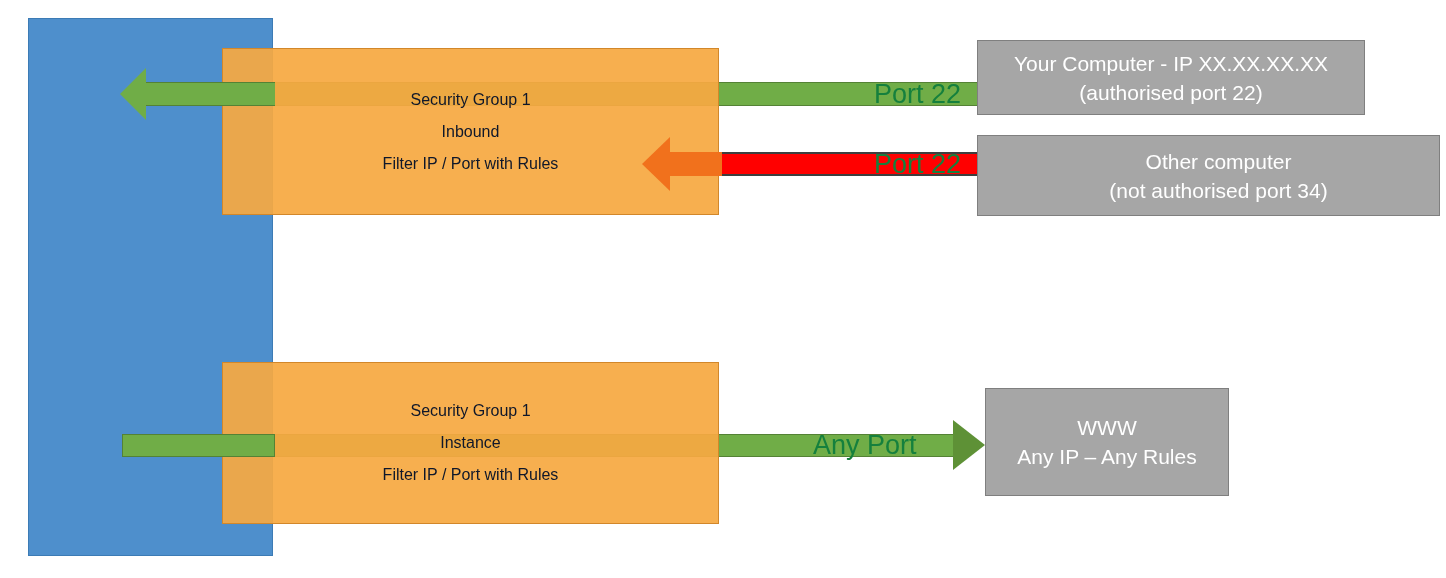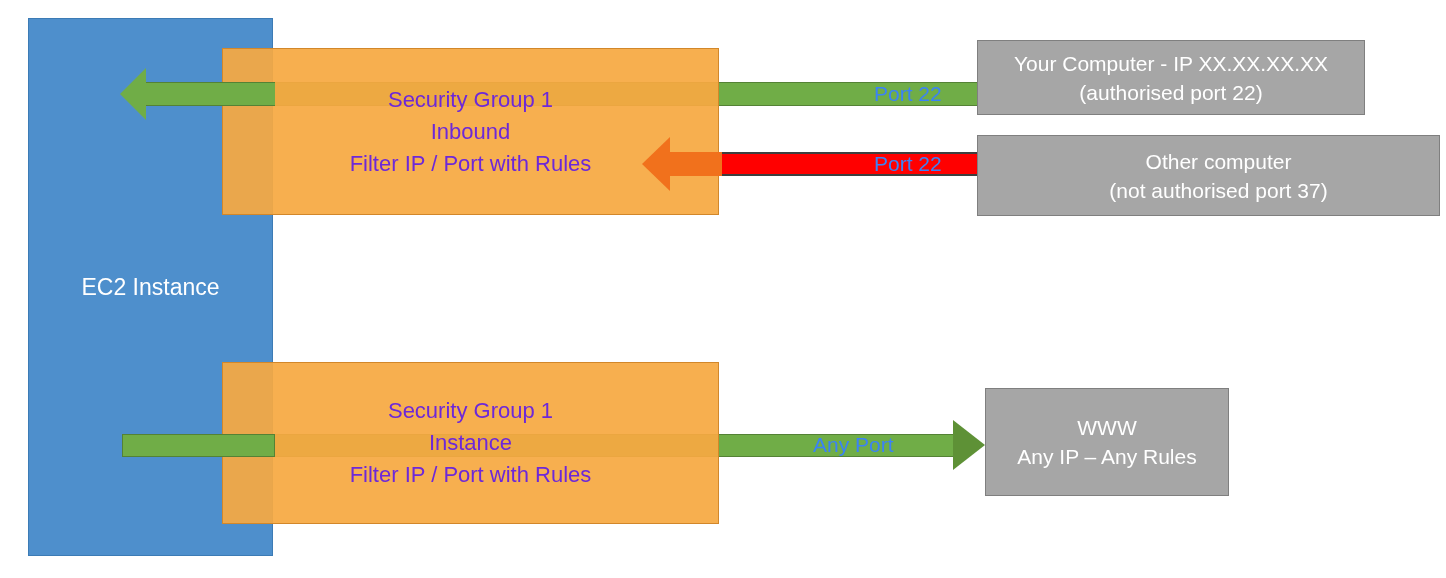--- a/index.html
+++ b/index.html
@@ -11,21 +11,21 @@
 
   
   #ec2{left:28px;top:18px;width:245px;height:538px;background:#4E8FCC;
        border:1px solid #3C7BB5;justify-content:center;}
   #ec2 .lbl{font-size:23px;line-height:30px;}
 
   
   .sg{background:rgba(246,169,66,0.93);border:1px solid #D2872A;z-index:4;}
   #sg-inbound{left:222px;top:48px;width:497px;height:167px;}
   #sg-outbound{left:222px;top:362px;width:497px;height:162px;}
-  .sg .ln{font-size:22px;line-height:32px;color:#6d28d9;position:relative;z-index:7;}
+  .sg .ln{font-size:16px;line-height:32px;color:#0f172a;position:relative;z-index:7;}
 
   
   .gray{background:#A6A6A6;border:1px solid #7F7F7F;color:#ffffff;}
   #peer-auth{left:977px;top:40px;width:388px;height:75px;}
   #peer-unauth{left:977px;top:135px;width:463px;height:81px;padding-left:20px;}
   #www{left:985px;top:388px;width:244px;height:108px;}
   .gray .ln{font-size:21px;line-height:29px;}
 
   
   .bar{position:absolute;box-sizing:border-box;}
@@ -58,32 +58,31 @@
                   border:1px solid #548235;z-index:5;}
   #green-out-mid{left:273px;top:434px;width:446px;height:23px;background:#70AD47;
                  border-top:1px solid #548235;border-bottom:1px solid #548235;z-index:3;}
   #green-out-right{left:719px;top:434px;width:236px;height:23px;background:#70AD47;
                    border-top:1px solid #548235;border-bottom:1px solid #548235;z-index:3;}
   #green-out-head{left:953px;top:420px;width:0;height:0;z-index:3;
                   border-top:25px solid transparent;border-bottom:25px solid transparent;
                   border-left:32px solid #5E9136;}
 
   
-  .barlabel{position:absolute;color:#3b82f6;font-size:21px;z-index:8;white-space:nowrap;}
+  .barlabel{position:absolute;color:#15803d;font-size:27px;z-index:8;white-space:nowrap;}
   #lbl-port22-green{left:874px;top:82px;line-height:24px;}
   #lbl-port22-red{left:874px;top:152px;line-height:24px;}
   #lbl-anyport{left:813px;top:432px;line-height:26px;}
 </style>
 </head>
 <body>
 
 <div id="stage">
 
   <div class="box" id="ec2">
-    <div class="lbl">EC2 Instance</div>
   </div>
 
   <div class="bar" id="green-in-right"></div>
   <div class="bar" id="green-in-mid"></div>
   <div class="bar" id="green-in-left"></div>
   <div class="bar" id="green-in-head"></div>
 
   <div class="bar" id="red-bar"></div>
 
   <div class="box sg" id="sg-inbound">
@@ -107,21 +106,21 @@
 
   <div class="bar" id="green-out-left"></div>
 
   <div class="box gray" id="peer-auth">
     <div class="ln">Your Computer - IP XX.XX.XX.XX</div>
     <div class="ln">(authorised port 22)</div>
   </div>
 
   <div class="box gray" id="peer-unauth">
     <div class="ln">Other computer</div>
-    <div class="ln">(not authorised port 37)</div>
+    <div class="ln">(not authorised port 34)</div>
   </div>
 
   <div class="box gray" id="www">
     <div class="ln">WWW</div>
     <div class="ln">Any IP – Any Rules</div>
   </div>
 
   <div class="barlabel" id="lbl-port22-green">Port 22</div>
   <div class="barlabel" id="lbl-port22-red">Port 22</div>
   <div class="barlabel" id="lbl-anyport">Any Port</div>

